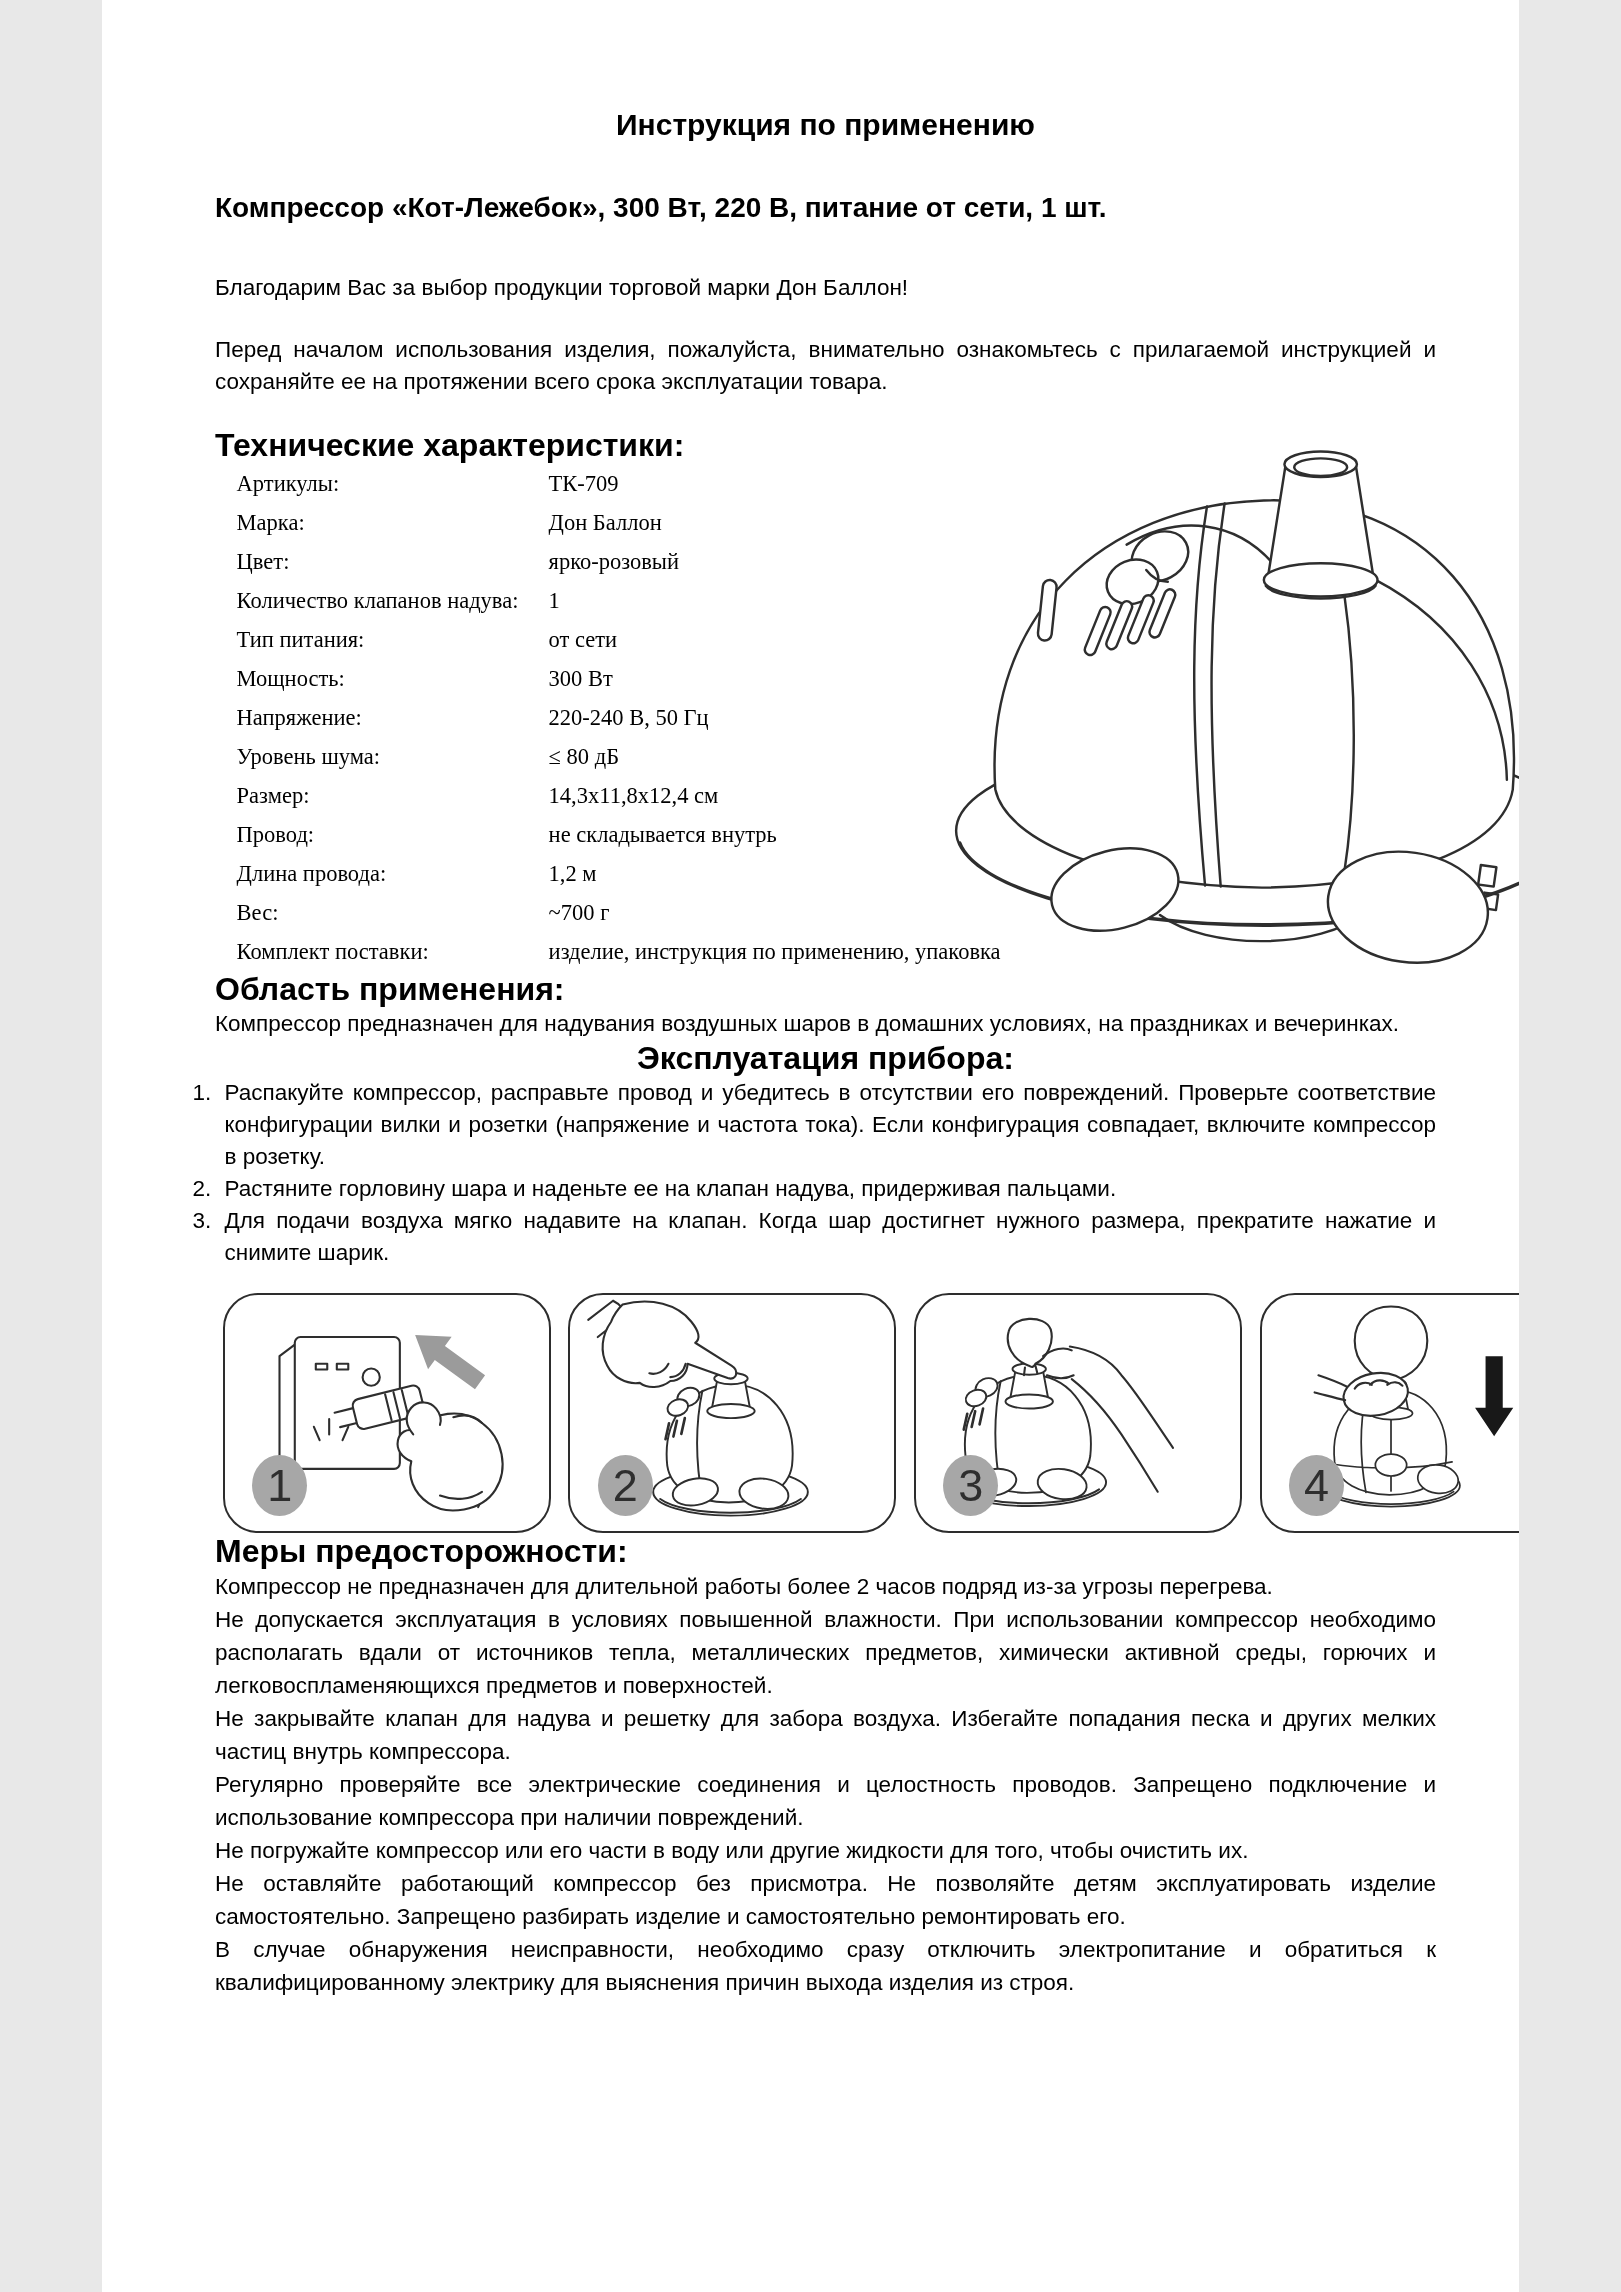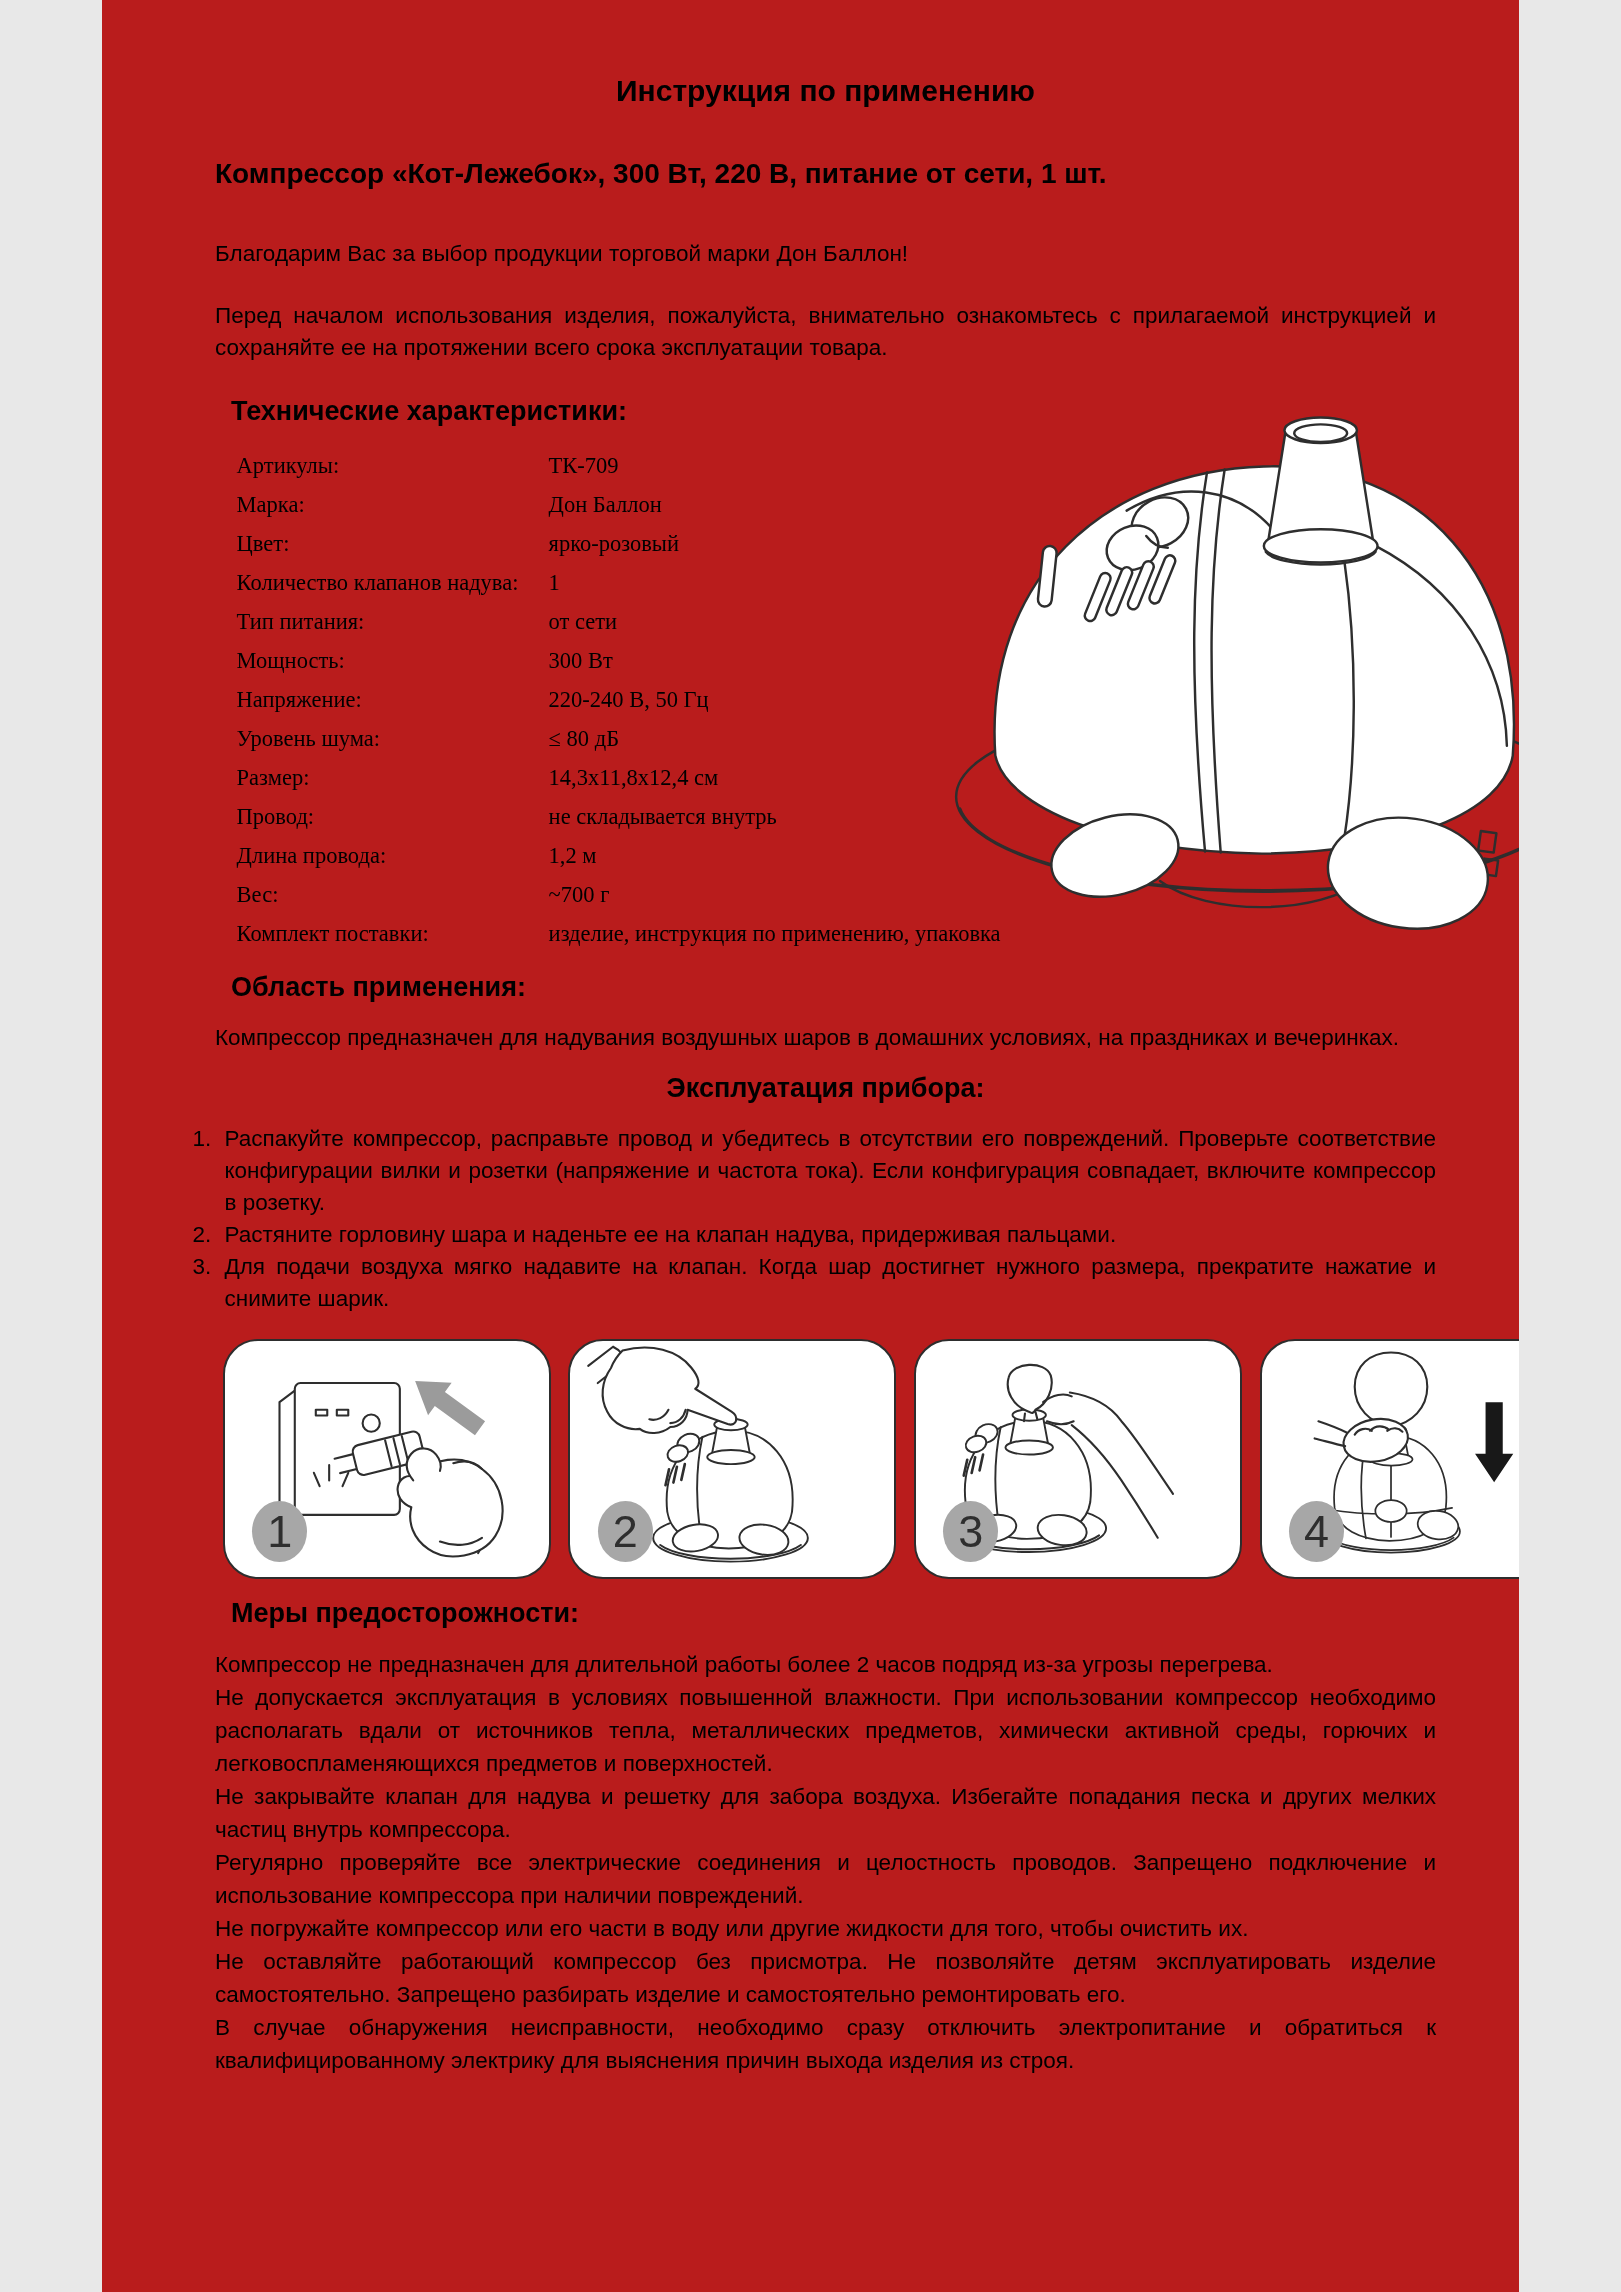--- a/index.html
+++ b/index.html
@@ -1,40 +1,40 @@
 <!DOCTYPE html>
 <html lang="ru"><head>
 <meta charset="utf-8">
 <style>
   html,body { margin:0; padding:0; background:#e8e8e8; }
   .page {
     position:relative;
     width:1417px; height:2293px;
     margin:0 auto;
-    background:#b91c1c;
+    background:#ffffff;
     font-family:"Liberation Sans", sans-serif;
     color:#000;
     box-sizing:border-box;
-    padding:72px 83px 0 113px;
+    padding:106px 83px 0 113px;
     overflow:hidden;
   }
   h1.doc-title {
     font-size:30px; line-height:37px; font-weight:bold;
     text-align:center; margin:0 0 47px 0;
   }
   h2.product-title {
     font-size:28px; line-height:35px; font-weight:bold;
     text-align:left; margin:0 0 47px 0;
   }
   .body-text { font-size:22.5px; line-height:32px; margin:0; }
   .justify { text-align:justify; }
   .mb-blank { margin-bottom:30px; }
   .mb-sect  { margin-bottom:29px; }
   h3.sect {
-    font-size:27px; line-height:37px; font-weight:bold; margin:16px;
+    font-size:32px; line-height:37px; font-weight:bold; margin:0;
   }
   
   .specs-wrap { position:relative; }
   .spec-table { width:863px; }
   .spec-row {
     display:grid; grid-template-columns:312px 1fr;
     min-height:39px; align-items:center;
     margin-left:21.6px;
   }
   .spec-label, .spec-value { font-size:22.5px; line-height:32px;font-family:Liberation Serif, serif; }

